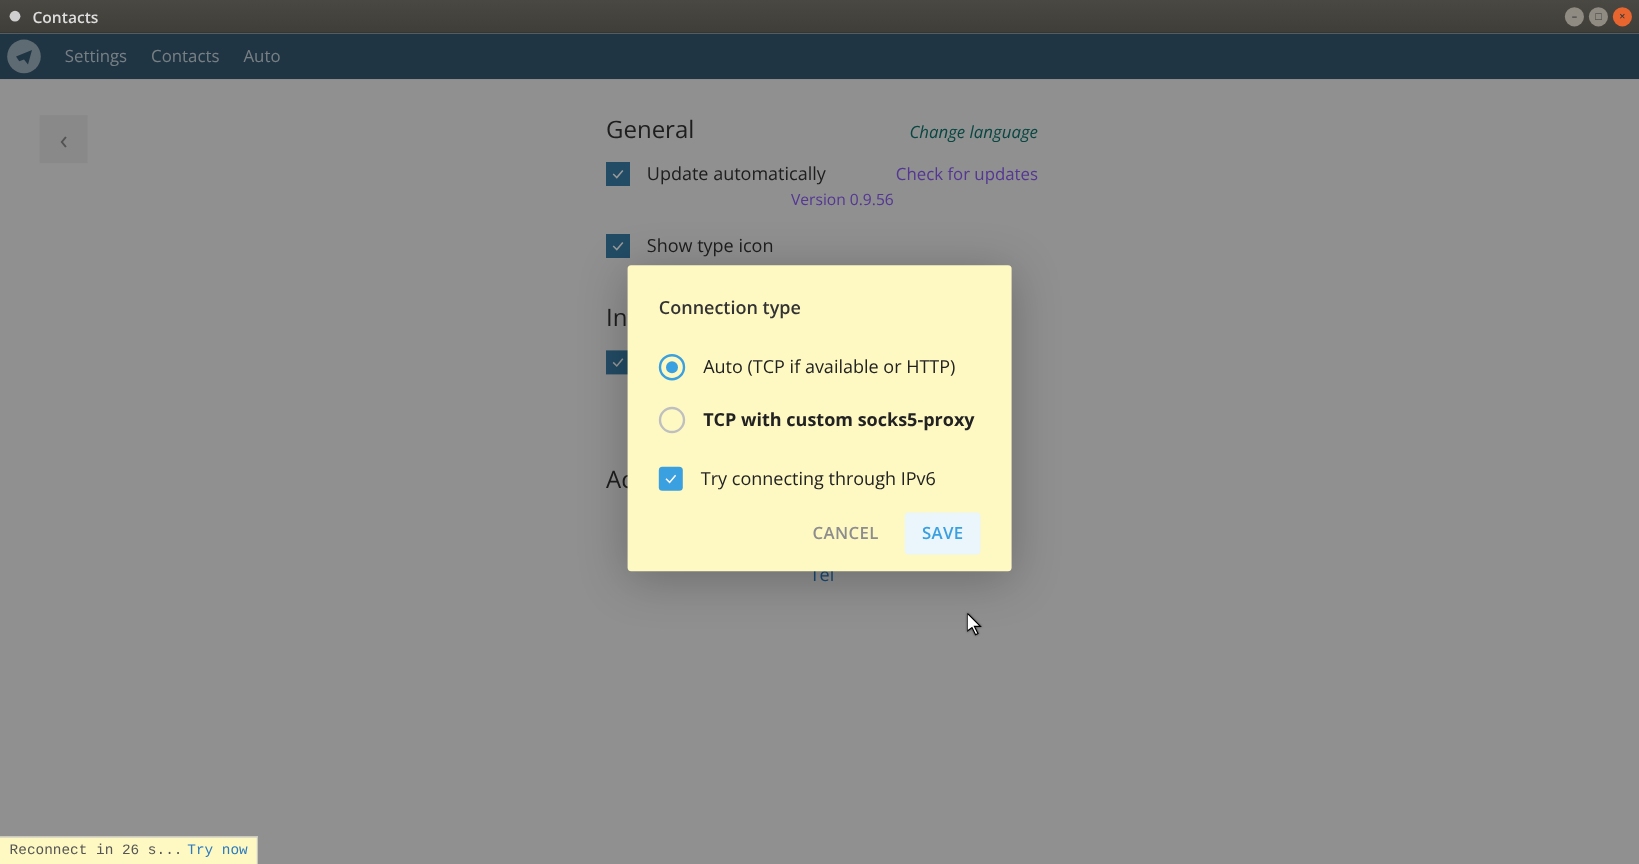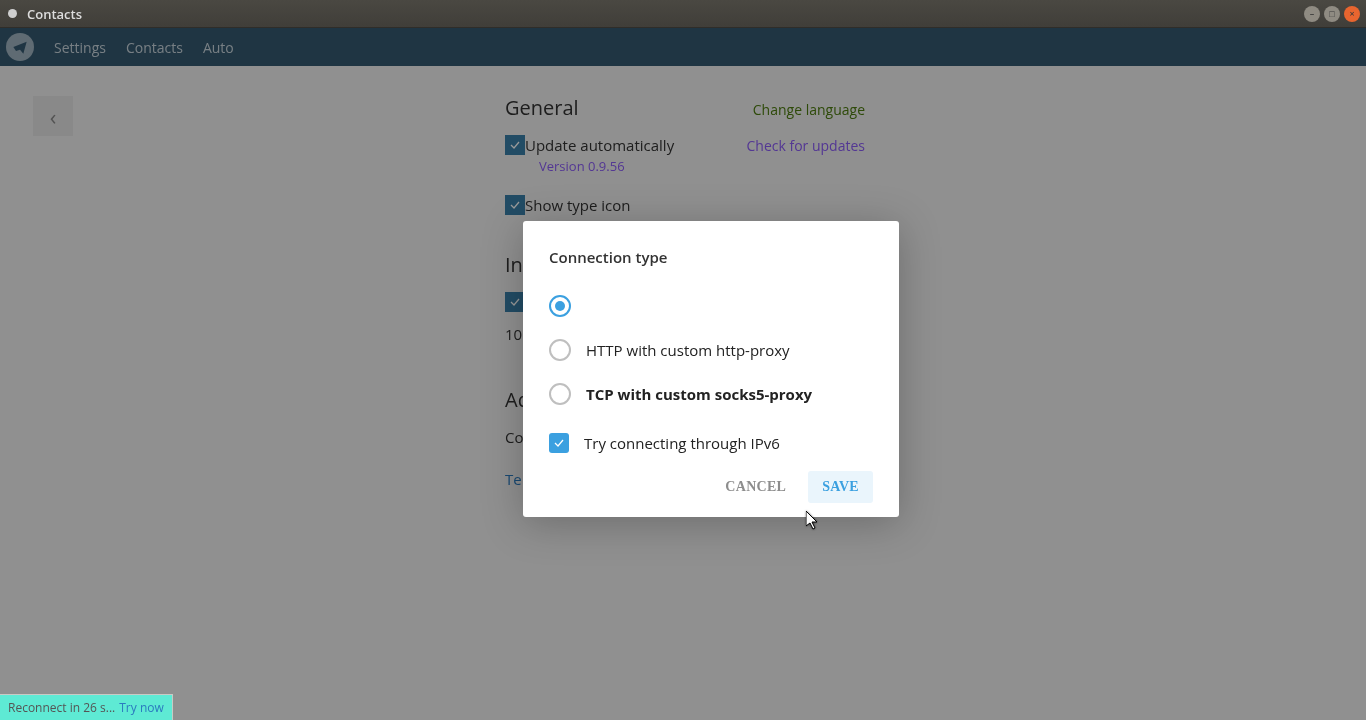--- a/index.html
+++ b/index.html
@@ -30,21 +30,21 @@
   .wm-min { background: #8f8b82; }
   .wm-max { background: #8f8b82; }
   .wm-close { background: #e8652f; }
 
   
   .app {
     position: absolute; top: 28px; left: 0; right: 0; bottom: 0;
     background: #f0f0f0;
   }
   .app-content {
-    position: absolute; inset: 0;
+    position: absolute; inset: 0; text-align: center;
   }
 
   
   .menubar {
     height: 38px;
     background: #355970;
     display: flex; align-items: center;
     padding-left: 6px;
     gap: 0;
     color: #c7d4dc;
@@ -75,24 +75,24 @@
   }
   .settings-col {
     position: absolute; top: 28px; left: 505px; width: 360px;
   }
   .sec-header {
     display: flex; align-items: baseline;
     font-size: 20px; color: #333;
     margin-bottom: 14px;
   }
   .sec-header .link {
-    margin-left: auto; font-size: 14px; color: #4d7c0f;
+    margin-left: auto; font-size: 14px; color: #0f766e; font-style: italic;
   }
   .chk-row {
-    display: flex; align-items: center; 
+    display: flex; align-items: center; gap: 14px;
     margin-bottom: 6px;
     font-size: 15px; color: #333;
   }
   .chk-row.with-sub { margin-bottom: 2px; }
   .link-right {
     margin-left: auto; font-size: 14px; color: #8b5cf6;
   }
   .chkbox {
     width: 20px; height: 20px; background: #3a7fa9;
     display: flex; align-items: center; justify-content: center;
@@ -106,22 +106,22 @@
   
   .overlay {
     position: absolute; top: 28px; left: 0; right: 0; bottom: 0;
     background: rgba(0,0,0,0.40);
   }
 
   
   .modal {
     position: absolute;
     left: 523px; top: 221px;
-    width: 376px;
-    background: #ffffff;
+    width: 320px;
+    background: #fef9c3;
     padding: 26px 26px 14px 26px;
     border-radius: 3px;
     box-shadow: 0 6px 40px rgba(0,0,0,0.25);
     color: #222;
   }
   .modal-title {
     font-size: 15px; font-weight: 600; margin-bottom: 28px;
     color: #333;
   }
   .radio-row {
@@ -146,44 +146,43 @@
   .chk-modal {
     width: 20px; height: 20px; background: #3ba0e0;
     border-radius: 3px;
     display: flex; align-items: center; justify-content: center;
     flex-shrink: 0;
   }
   .chk-modal svg { stroke: #fff; fill: none; stroke-width: 2.5; }
   .modal-actions {
     display: flex; justify-content: flex-end; gap: 8px;
     margin-top: 6px;
-    font-family: Liberation Serif, serif;
   }
   .mbtn {
     padding: 8px 14px; font-size: 14px; font-weight: 600;
     letter-spacing: 0.3px; border-radius: 3px; cursor: default;
   }
   .mbtn-cancel { color: #8d8d8d; }
   .mbtn-save { color: #3ba0e0; background: #eaf5fc; }
 
   
   .cursor {
     position: absolute; left: 806px; top: 511px;
     pointer-events: none;
   }
   .cursor svg { filter: drop-shadow(0 0 1px rgba(0,0,0,0.6)); }
 
   
   .statusbar {
     position: absolute; left: 0; bottom: 0;
-    background: #5eead4; border: 1px solid #c9c9c4;
+    background: #fef9c3; border: 1px solid #c9c9c4;
     border-left: none; border-bottom: none;
     padding: 4px 8px;
     font-size: 12px; color: #555;
-    display: flex; gap: 4px;
+    display: flex; gap: 4px; font-family: Liberation Mono, monospace;
   }
   .statusbar .trynow { color: #2b7abf; }
 </style>
 </head>
 <body>
 
 <div class="titlebar">
   <div class="dot"></div>
   <span>Contacts</span>
   <div class="wm-controls">
@@ -266,24 +265,21 @@
   </div>
 </div>
 
 <div class="overlay"></div>
 
 <div class="modal">
   <div class="modal-title">Connection type</div>
 
   <div class="radio-row">
     <div class="radio checked"></div>
-  </div>
-  <div class="radio-row">
-    <div class="radio"></div>
-    <span>HTTP with custom http-proxy</span>
+    <span>Auto (TCP if available or HTTP)</span>
   </div>
   <div class="radio-row" style="margin-bottom:28px;font-weight:bold;">
     <div class="radio"></div>
     <span>TCP with custom socks5-proxy</span>
   </div>
 
   <div class="chk-row-modal">
     <div class="chk-modal">
       <svg width="12" height="12" viewBox="0 0 24 24">
           <polyline points="4 12 10 18 20 6"></polyline>

